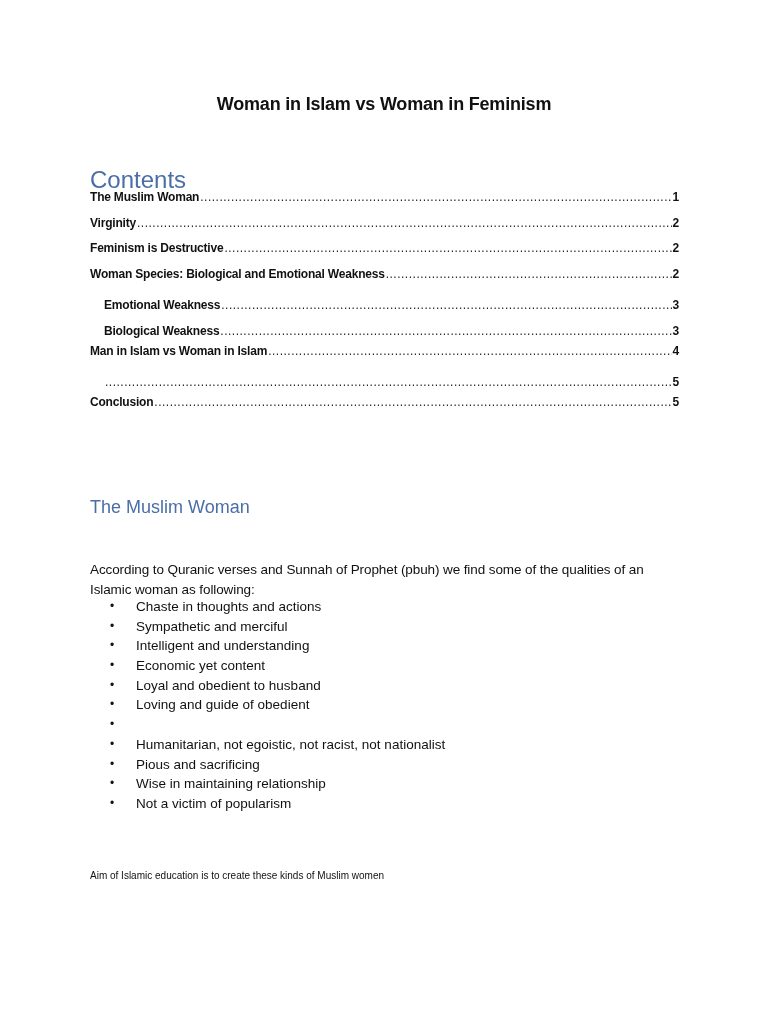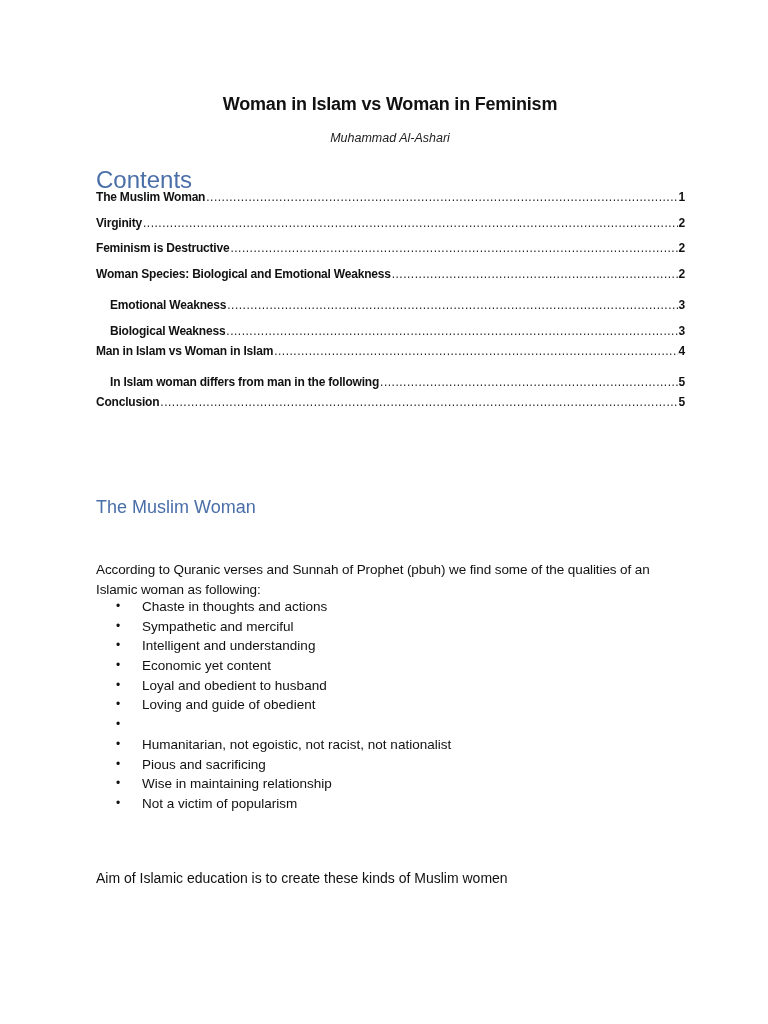--- a/index.html
+++ b/index.html
@@ -1,21 +1,21 @@
 <!DOCTYPE html>
 <html><head>
   <meta charset="utf-8">
   <style>
     html, body { margin: 0; padding: 0; }
     body {
       width: 768px; height: 1024px; background: #ffffff;
       font-family: "Liberation Sans", "DejaVu Sans", sans-serif;
       color: #111; position: relative; overflow: hidden;
     }
-    .page { position: absolute; left: 6px; top: 0; width: 624px; height: 1024px; }
+    .page { position: absolute; left: 0; top: 0; width: 624px; height: 1024px; }
     .title {
       position: absolute; left: 0; width: 768px; top: 94px; text-align: center;
       font-size: 18px; font-weight: bold; letter-spacing: -0.2px;
     }
     .author {
       position: absolute; left: 0; width: 768px; top: 131px; text-align: center;
       font-size: 12.5px; font-style: italic; color: #222;
     }
     .h-contents {
       position: absolute; left: 90px; top: 166px;
@@ -46,29 +46,28 @@
     }
     .bullets {
       position: absolute; left: 110px; top: 597px; margin: 0; padding: 0; list-style: none;
     }
     .bullets li {
       font-size: 13.5px; height: 19.7px; line-height: 19.7px; display: flex;
     }
     .bullet-dot { width: 26px; font-size: 12px; }
     .aim {
       position: absolute; left: 90px; top: 870px;
-      font-size: 14px;
+      font-size: 10px;
     }
   </style>
 </head>
 <body>
 
 <div class="page">
   <div class="title">Woman in Islam vs Woman in Feminism</div>
-  <div class="author">Muhammad Al-Ashari</div>
 
   <div class="h-contents">Contents</div>
 
   <div class="toc">
     <div class="toc-row">
       <span class="toc-label">The Muslim Woman</span>
       <span class="toc-dots"></span>
       <span class="toc-page">1</span>
     </div>
     <div class="toc-row">
@@ -95,21 +94,20 @@
       <span class="toc-label">Biological Weakness</span>
       <span class="toc-dots"></span>
       <span class="toc-page">3</span>
     </div>
     <div class="toc-row">
       <span class="toc-label">Man in Islam vs Woman in Islam </span>
       <span class="toc-dots"></span>
       <span class="toc-page">4</span>
     </div>
     <div class="toc-row lvl2">
-      <span class="toc-label">In Islam woman differs from man in the following</span>
       <span class="toc-dots"></span>
       <span class="toc-page">5</span>
     </div>
     <div class="toc-row">
       <span class="toc-label">Conclusion</span>
       <span class="toc-dots"></span>
       <span class="toc-page">5</span>
     </div>
   </div>
 

